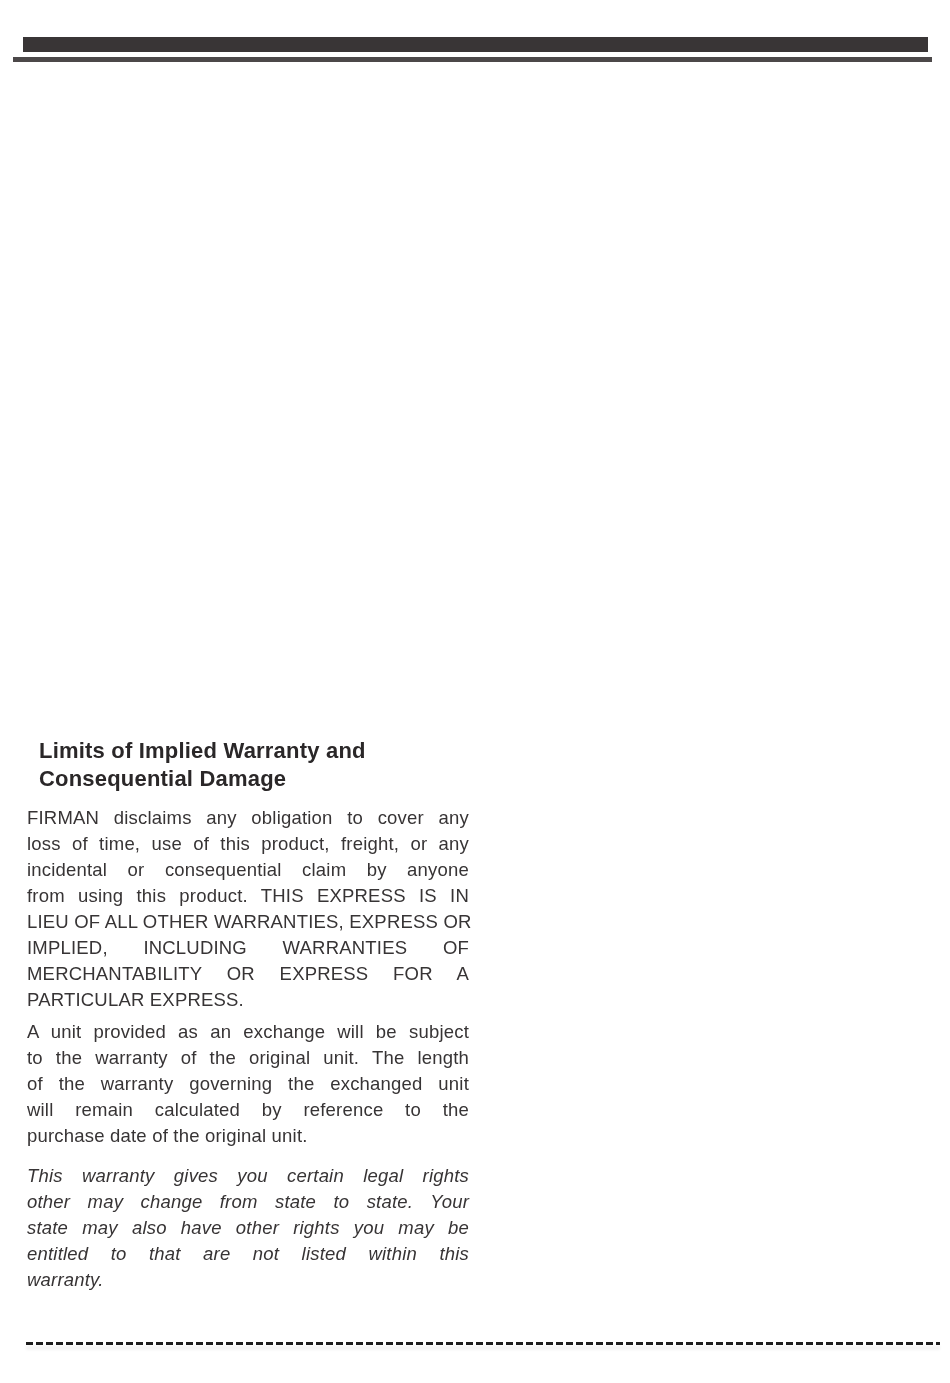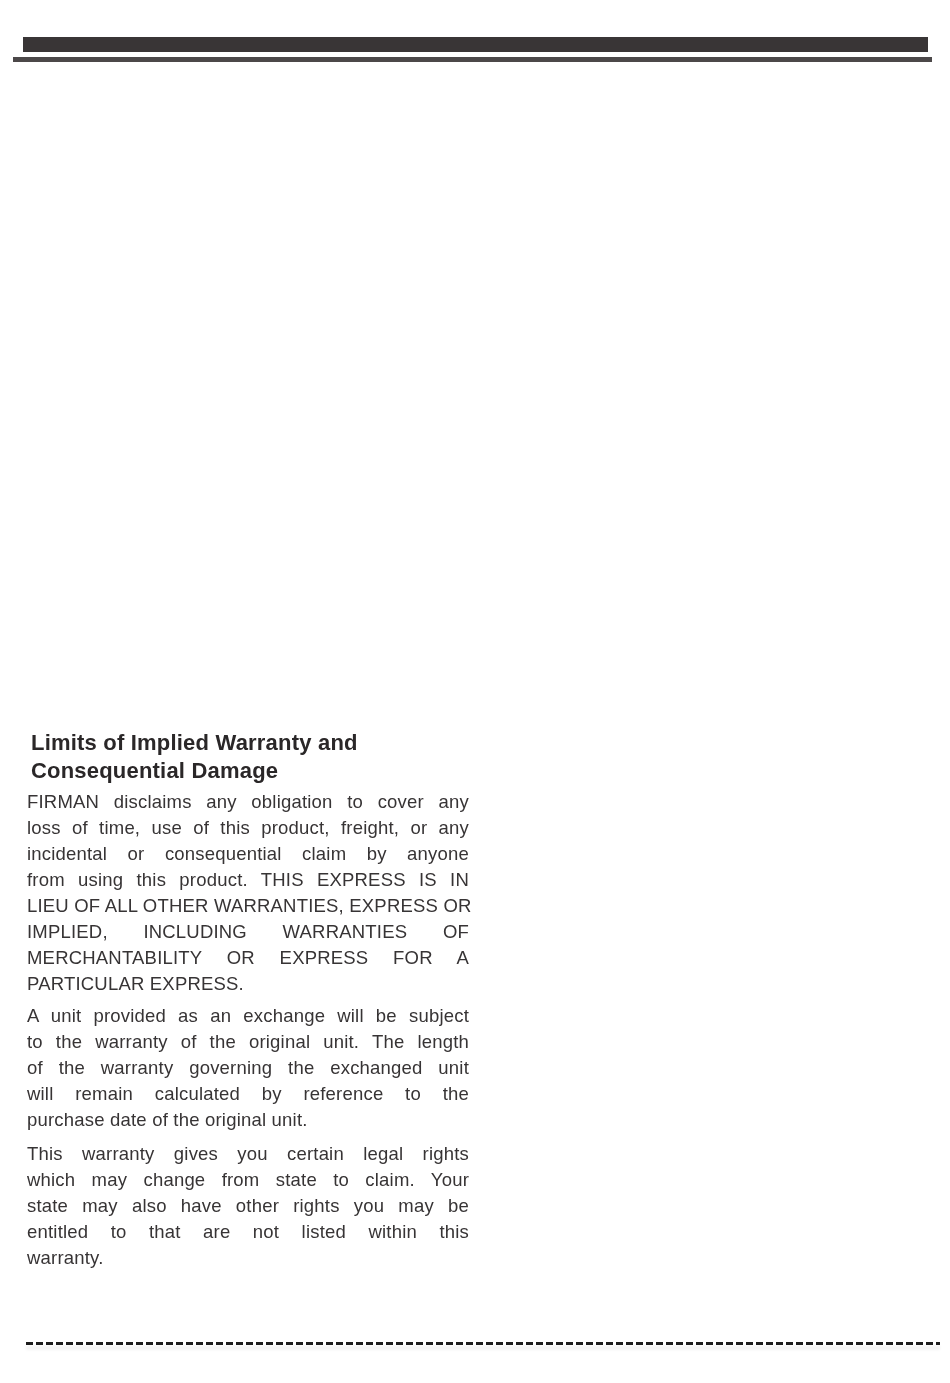--- a/index.html
+++ b/index.html
@@ -31,38 +31,38 @@
     height: 5px;
     background: #4c4849;
   }
   .content-col {
     position: absolute;
     left: 27px;
     top: 725px;
     width: 442px;
   }
   .section-heading {
-    margin: 4px;
+    margin: 12px;
     font-size: 22px;
     line-height: 28px;
     font-weight: bold;
     color: #2a2728;
     letter-spacing: 0.2px;
   }
   .section-heading span { display: block; }
   .para {
     margin: 0;
     color: #373435;
     font-size: 18.5px;
     line-height: 26px;
     letter-spacing: 0.2px;
   }
   .para.p1 { }
   .para.p2 { margin-top: 6px; }
-  .para.p3 { margin-top: 8px; }
+  .para.p3 { margin-top: 14px; font-style: italic; }
   .tline {
     text-align: justify;
     text-align-last: justify;
     white-space: nowrap;
   }
   .tline.last {
     text-align: left;
     text-align-last: left;
   }
   .dashed-divider {
@@ -112,21 +112,21 @@
     <div class="para p2">
       <div class="tline">A unit provided as an exchange will be subject</div>
       <div class="tline">to the warranty of the original unit. The length</div>
       <div class="tline">of the warranty governing the exchanged unit</div>
       <div class="tline">will remain calculated by reference to the</div>
       <div class="tline last">purchase date of the original unit.</div>
     </div>
 
     <div class="para p3">
       <div class="tline">This warranty gives you certain legal rights</div>
-      <div class="tline">which may change from state to claim. Your</div>
+      <div class="tline">other may change from state to state. Your</div>
       <div class="tline">state may also have other rights you may be</div>
       <div class="tline">entitled to that are not listed within this</div>
       <div class="tline last">warranty.</div>
     </div>
 
   </div>
 
   <div class="dashed-divider"></div>
   <div class="divider-smudge"></div>
 

